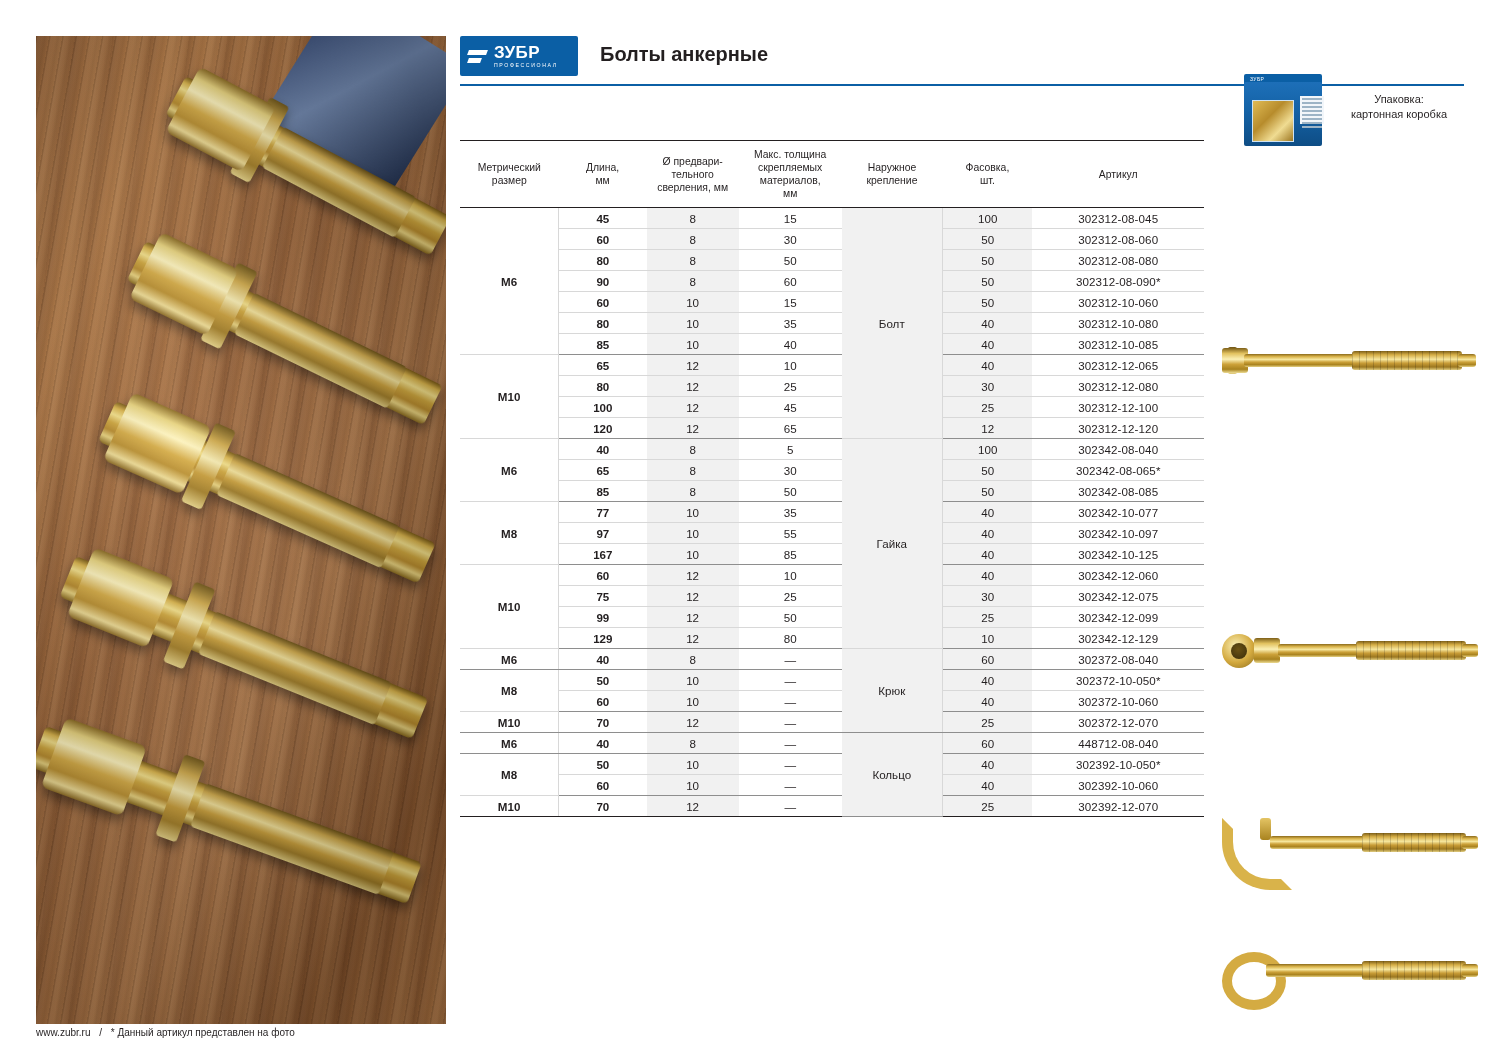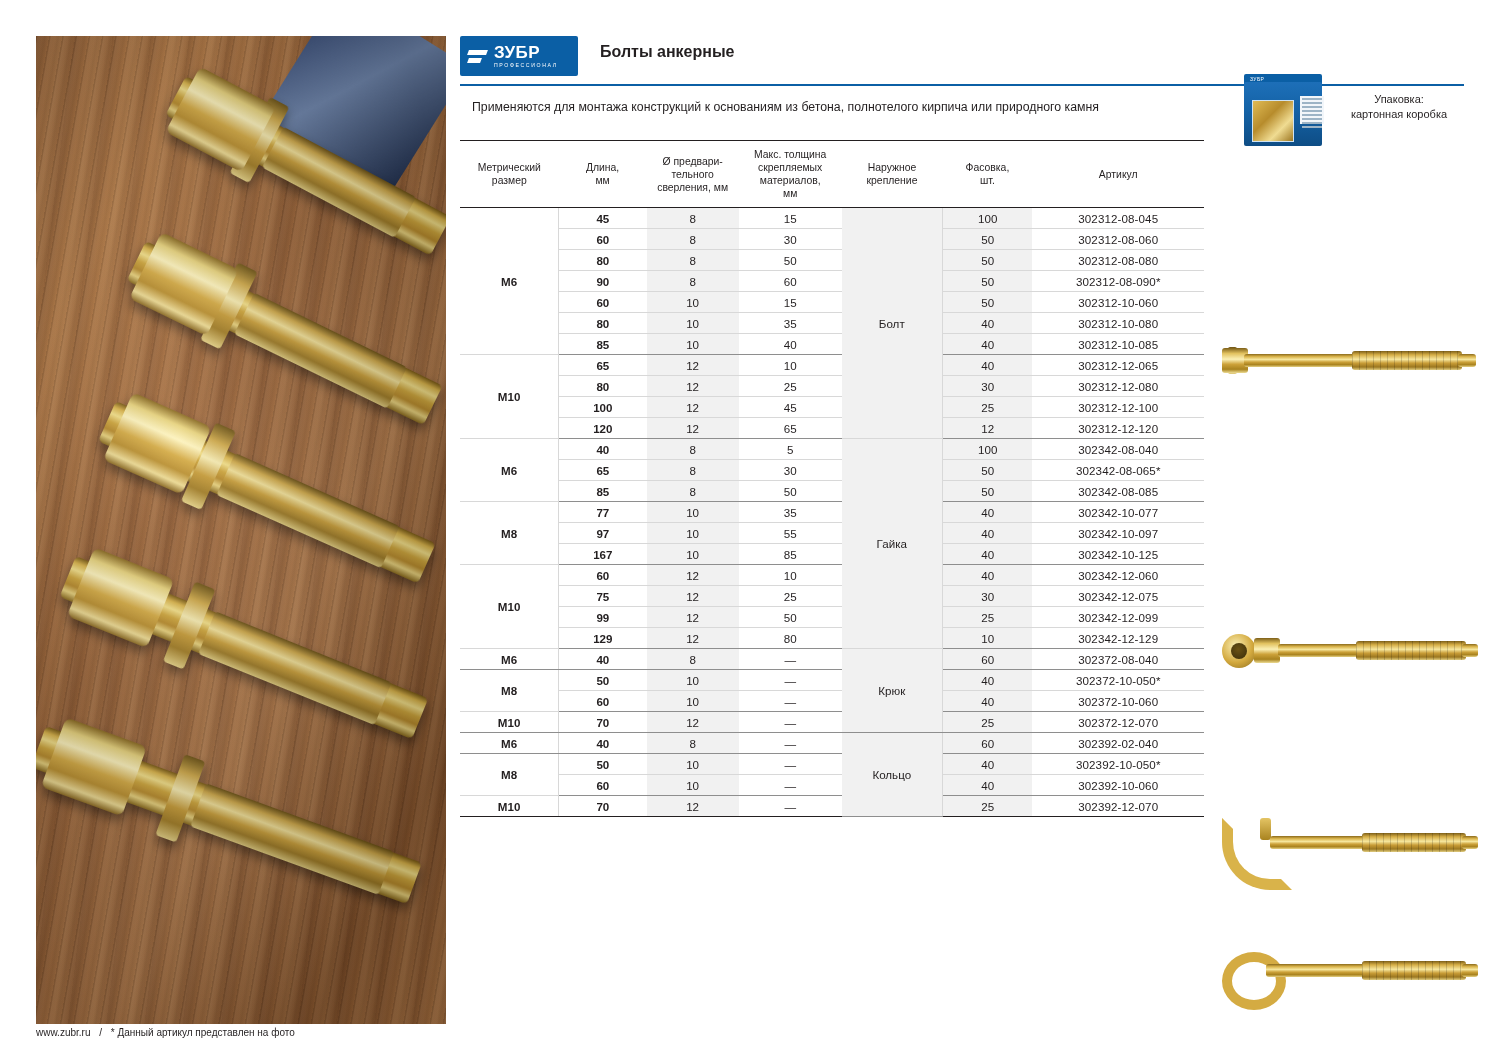--- a/index.html
+++ b/index.html
@@ -126,21 +126,21 @@
   }
   .logo .mark:before { top: 6px; }
   .logo .mark:after  { top: 14px; width: 13px; }
   .logo .txt { color: #fff; line-height: 1; }
   .logo .t1 { font-size: 17px; font-weight: bold; letter-spacing: 0.5px; }
   .logo .t2 { font-size: 5.2px; letter-spacing: 1.6px; margin-top: 2px; }
   .header .title {
     position: absolute;
     left: 140px;
     top: 7px;
-    font-size: 16px;
+    font-size: 20px;
     font-weight: bold;
   }
   .header-rule {
     position: absolute;
     left: 460px;
     top: 84px;
     width: 1004px;
     height: 2px;
     background: #0b5fa5;
   }
@@ -401,21 +401,20 @@
       <span class="txt">
         <span class="t1" style="display:block;">ЗУБР</span>
         <span class="t2" style="display:block;">ПРОФЕССИОНАЛ</span>
       </span>
     </div>
     <div class="title">Болты анкерные</div>
   </div>
   <div class="header-rule"></div>
 
   <div class="bullets">
-    <div class="b2">Применяются для монтажа конструкций к основаниям из бетона, полнотелого кирпича или природного камня</div>
   </div>
 
   <div class="pack-box">
     <div class="lid"></div>
     <div class="body"></div>
     <div class="zubr">ЗУБР</div>
     <div class="win"></div>
     <div class="label">
         <i></i>
         <i></i>
@@ -654,21 +653,21 @@
           <td class="zebra">25</td>
           <td class="art">302372-12-070</td>
         </tr>
         <tr class="group-end">
           <td class="metric" rowspan="1">M6</td>
           <td class="len">40</td>
           <td class="zebra">8</td>
           <td class="">—</td>
           <td class="attach" rowspan="4">Кольцо</td>
           <td class="zebra">60</td>
-          <td class="art">302392-02-040</td>
+          <td class="art">448712-08-040</td>
         </tr>
         <tr>
           <td class="metric" rowspan="2">M8</td>
           <td class="len">50</td>
           <td class="zebra">10</td>
           <td class="">—</td>
           <td class="zebra">40</td>
           <td class="art">302392-10-050*</td>
         </tr>
         <tr class="group-end">

